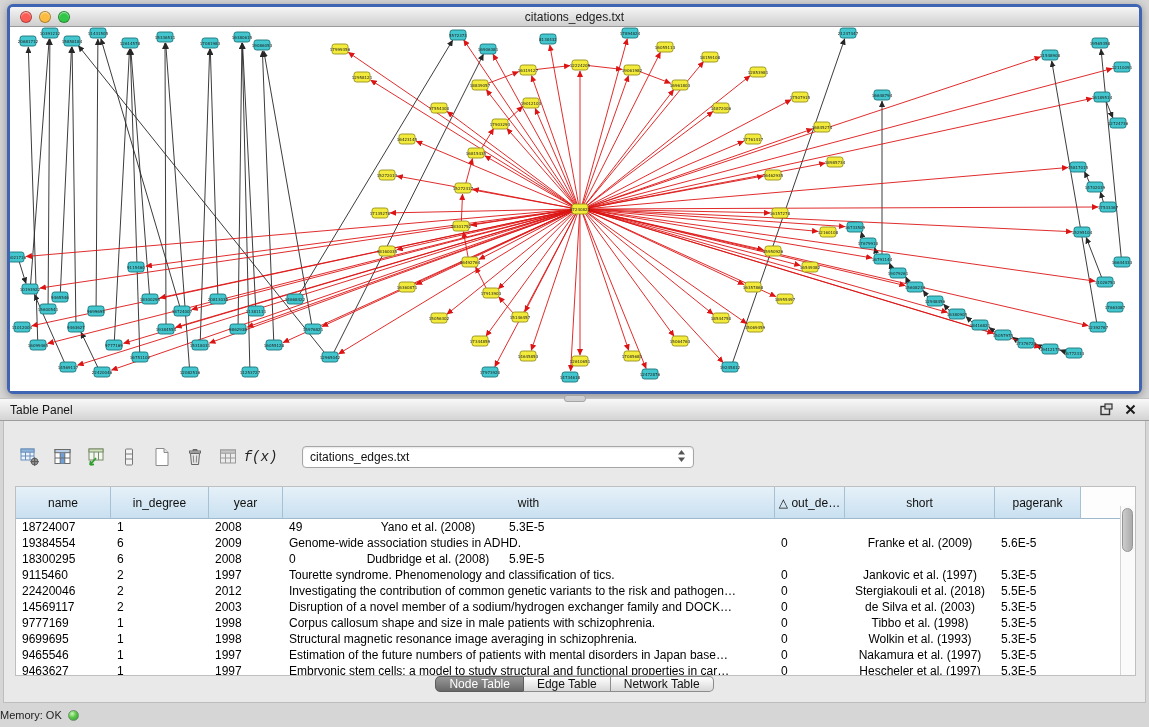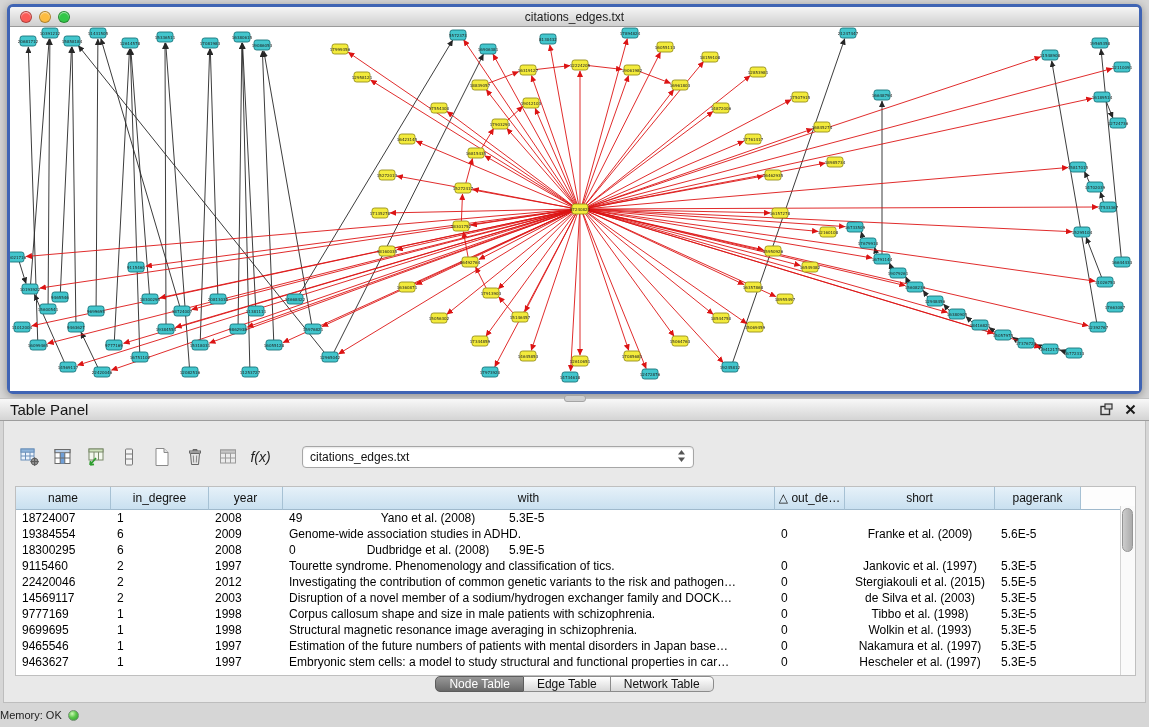--- a/index.html
+++ b/index.html
@@ -19,40 +19,40 @@
   .tl.red{background:#fc5b56}.tl.yellow{background:#fdbc40}.tl.green{background:#33c748}
   #title-text{font-size:12px;color:#1d1d1d}
   #canvas{position:relative;width:1129px;height:364px;background:#fff;overflow:hidden}
   #net-svg{position:absolute;left:0;top:0}
   #net-svg text{font-family:"DejaVu Sans",sans-serif;fill:#222}
 
   
   #panel-header{position:absolute;left:0;top:398px;width:1149px;height:23px;
     background:linear-gradient(#f8f8f8,#d4d4d4);border-top:1px solid #c2c2c2;
     border-bottom:1px solid #9d9d9d;display:flex;align-items:center;padding:0 10px}
-  #panel-title{font-size:15px;color:#161616}
+  #panel-title{font-size:12px;color:#161616}
   #panel-header .spacer{flex:1}
   #split-handle{position:absolute;left:50%;top:-4px;width:22px;height:7px;
     margin-left:-11px;background:#cfcfcf;border:1px solid #a5a5a5;border-radius:3px}
   .ph-btn{width:18px;height:16px;display:flex;align-items:center;justify-content:center;margin-left:6px}
 
   
   #panel-body{position:absolute;left:3px;top:421px;width:1143px;height:282px;
     background:#e9e9e9;border:1px solid #bdbdbd;border-top:none}
   #toolbar{display:flex;align-items:center;gap:6px;padding:22px 0 0 12px;height:50px}
   .tbtn{width:27px;height:25px;display:flex;align-items:center;justify-content:center;border-radius:4px}
-  #fx-btn span{font-family:Liberation Sans, sans-serif;font-style:italic;font-size:14px;color:#222}
+  #fx-btn span{font-family:Liberation Mono, monospace;font-style:italic;font-size:14px;color:#222}
   #combo{margin-left:22px;width:392px;height:22px;background:#fff;border:1px solid #a6a6a6;
     border-radius:4px;display:flex;align-items:center;padding:0 7px;font-size:12px;color:#111;
     box-shadow:inset 0 1px 2px rgba(0,0,0,.1)}
   #combo .arrows{margin-left:auto}
 
   #tablewrap{position:absolute;left:11px;top:65px;width:1121px;height:190px;
     background:#fff;border:1px solid #bfbfbf;overflow:hidden}
-  #thead{display:flex;height:23px;font-size:12px;color:#101010}
+  #thead{display:flex;height:32px;font-size:12px;color:#101010}
   .th{background:linear-gradient(#e6f1f9,#c9e0f0);border-right:1px solid #a6c1d4;
     border-bottom:1px solid #9fb9cc;display:flex;align-items:center;justify-content:center;
     overflow:hidden;white-space:nowrap}
   .th.fill{flex:1;background:#fdfdfd;border-right:none}
   .c0{width:95px}.c1{width:98px}.c2{width:74px}.c3{width:492px}.c4{width:70px}.c5{width:150px}.c6{width:86px}
   #tbody .tr{display:flex;height:16px;align-items:center}
   #tbody .td{font-size:12px;color:#000;padding-left:6px;white-space:nowrap;overflow:hidden;line-height:16px}
   #tbody .td.c5{text-align:center;padding-left:0}
   #vscroll{position:absolute;right:0;top:19px;bottom:0;width:15px;background:#fafafa;border-left:1px solid #d4d4d4}
   #vthumb{position:absolute;left:1px;top:2px;width:11px;height:44px;border-radius:6px;
@@ -840,21 +840,21 @@
           <div class="td c4">0</div>
           <div class="td c5">Jankovic et al. (1997)</div>
           <div class="td c6">5.3E-5</div>
         </div>
         <div class="tr">
           <div class="td c0">22420046</div>
           <div class="td c1">2</div>
           <div class="td c2">2012</div>
           <div class="td c3">Investigating the contribution of common genetic variants to the risk and pathogen…</div>
           <div class="td c4">0</div>
-          <div class="td c5">Stergiakouli et al. (2015)</div>
+          <div class="td c5">Stergiakouli et al. (2018)</div>
           <div class="td c6">5.5E-5</div>
         </div>
         <div class="tr">
           <div class="td c0">14569117</div>
           <div class="td c1">2</div>
           <div class="td c2">2003</div>
           <div class="td c3">Disruption of a novel member of a sodium/hydrogen exchanger family and DOCK…</div>
           <div class="td c4">0</div>
           <div class="td c5">de Silva et al. (2003)</div>
           <div class="td c6">5.3E-5</div>

